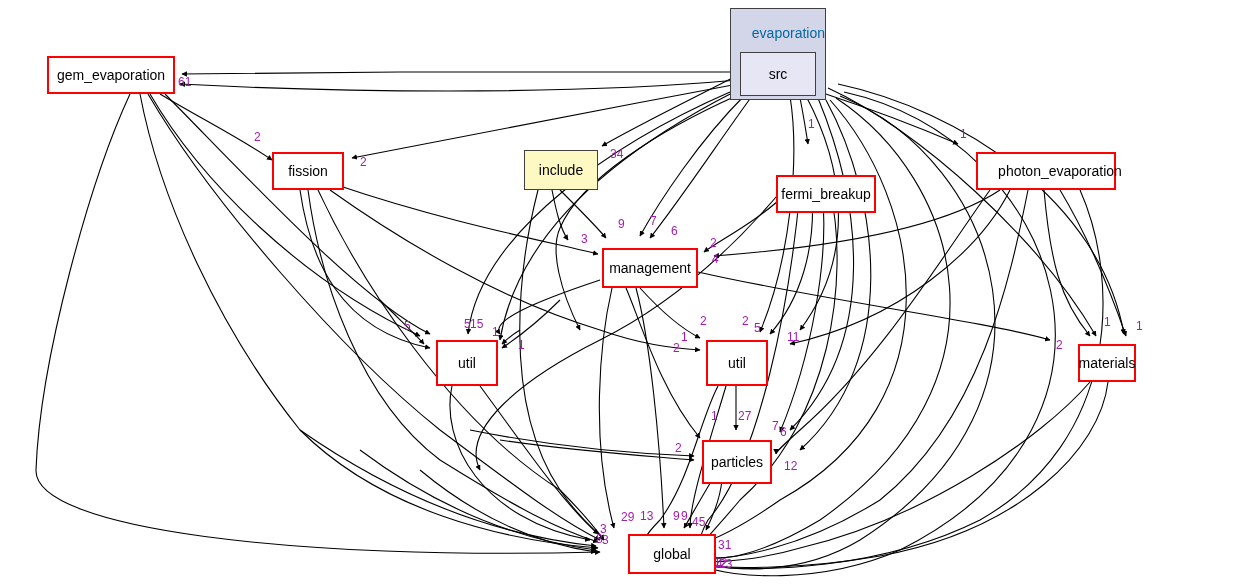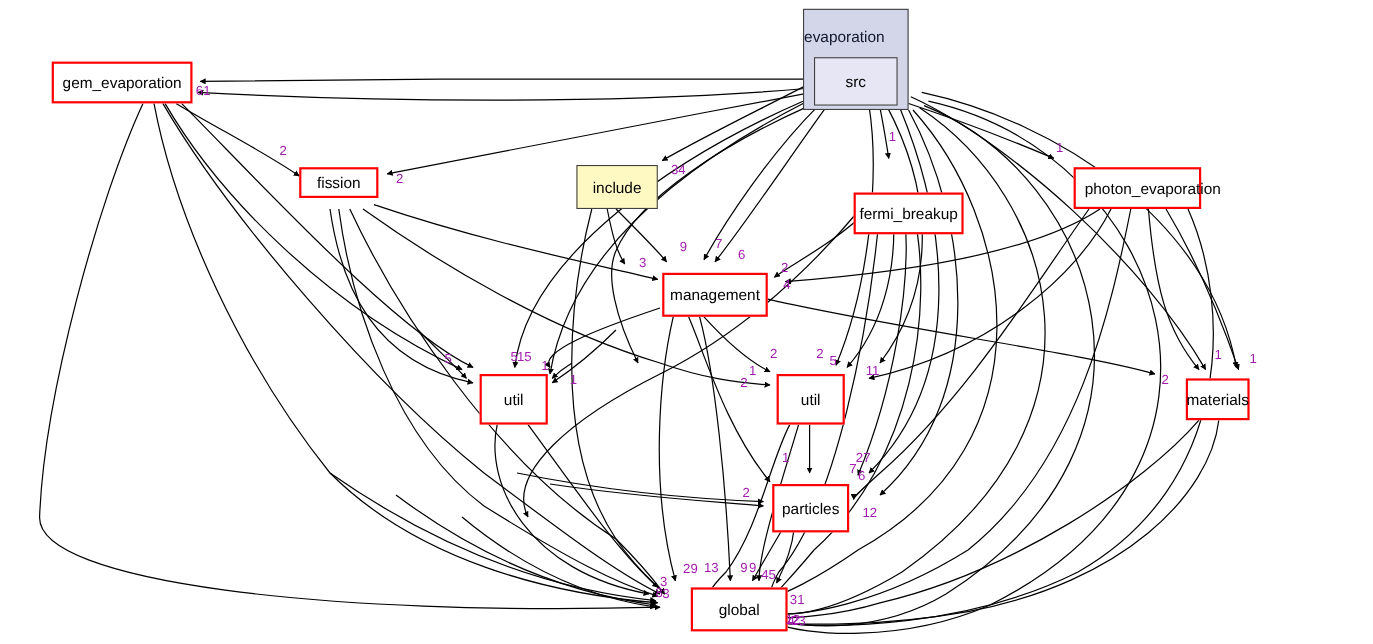--- a/index.html
+++ b/index.html
@@ -8,21 +8,21 @@
   #graph{position:absolute;left:0;top:0;width:1248px;height:585px;}
   .node-label{
     position:absolute;display:flex;align-items:center;justify-content:center;
     font-size:14px;color:#000;box-sizing:border-box;white-space:nowrap;
     pointer-events:auto;
   }
   .node-red{border:2px solid #ff0000;background:#ffffff;}
   .node-gray{border:1px solid #404040;background:#fef9c3;}
   .cluster-box{border:1px solid #404040;background:#d3d5e8;}
   .cluster-title{
-    position:absolute;font-size:14px;color:#0f172a;text-align:left;
+    position:absolute;font-size:14px;color:#0369a1;text-align:right;
     width:100%;left:0;top:16px;
   }
   .src-box{border:1px solid #404040;background:#e6e6f5;}
   .edge-label{
     position:absolute;font-size:12px;color:#a21caf;white-space:nowrap;
     line-height:12px;
   }
 </style>
 </head>
 <body>
@@ -140,33 +140,33 @@
     <span class="cluster-title">evaporation</span>
   </div>
   <div class="node-label src-box" style="left:740px;top:52px;width:76px;height:44px;">
     <span>src</span>
   </div>
 
   <div class="node-label node-red" style="left:47px;top:56px;width:128px;height:38px;">
     <span>gem_evaporation</span>
   </div>
 
-  <div class="node-label node-red" style="left:272px;top:152px;width:72px;height:28px;">
+  <div class="node-label node-red" style="left:272px;top:152px;width:72px;height:38px;">
     <span>fission</span>
   </div>
 
   <div class="node-label node-gray" style="left:524px;top:150px;width:74px;height:40px;">
     <span>include</span>
   </div>
 
   <div class="node-label node-red" style="left:776px;top:152px;width:100px;height:38px;margin-top:23px;">
     <span>fermi_breakup</span>
   </div>
 
-  <div class="node-label node-red" style="left:976px;top:152px;width:116px;height:38px;padding-left:28px;">
+  <div class="node-label node-red" style="left:976px;top:152px;width:140px;height:38px;padding-left:28px;">
     <span>photon_evaporation</span>
   </div>
 
   <div class="node-label node-red" style="left:602px;top:248px;width:96px;height:40px;">
     <span>management</span>
   </div>
 
   <div class="node-label node-red" style="left:436px;top:340px;width:62px;height:46px;">
     <span>util</span>
   </div>
@@ -207,21 +207,21 @@
   <div class="edge-label" style="left:681px;top:331px;">1</div>
   <div class="edge-label" style="left:673px;top:342px;">2</div>
   <div class="edge-label" style="left:700px;top:315px;">2</div>
   <div class="edge-label" style="left:742px;top:315px;">2</div>
   <div class="edge-label" style="left:754px;top:322px;">5</div>
   <div class="edge-label" style="left:787px;top:331px;">11</div>
   <div class="edge-label" style="left:1104px;top:316px;">1</div>
   <div class="edge-label" style="left:1136px;top:320px;">1</div>
   <div class="edge-label" style="left:1056px;top:339px;">2</div>
   <div class="edge-label" style="left:711px;top:410px;">1</div>
-  <div class="edge-label" style="left:738px;top:410px;padding-left:40px;">27</div>
+  <div class="edge-label" style="left:738px;top:410px;">27</div>
   <div class="edge-label" style="left:772px;top:420px;">7</div>
   <div class="edge-label" style="left:780px;top:426px;">6</div>
   <div class="edge-label" style="left:675px;top:442px;">2</div>
   <div class="edge-label" style="left:784px;top:460px;">12</div>
   <div class="edge-label" style="left:621px;top:511px;">29</div>
   <div class="edge-label" style="left:640px;top:510px;">13</div>
   <div class="edge-label" style="left:673px;top:510px;">9</div>
   <div class="edge-label" style="left:681px;top:510px;">9</div>
   <div class="edge-label" style="left:692px;top:516px;">45</div>
   <div class="edge-label" style="left:600px;top:523px;">3</div>

